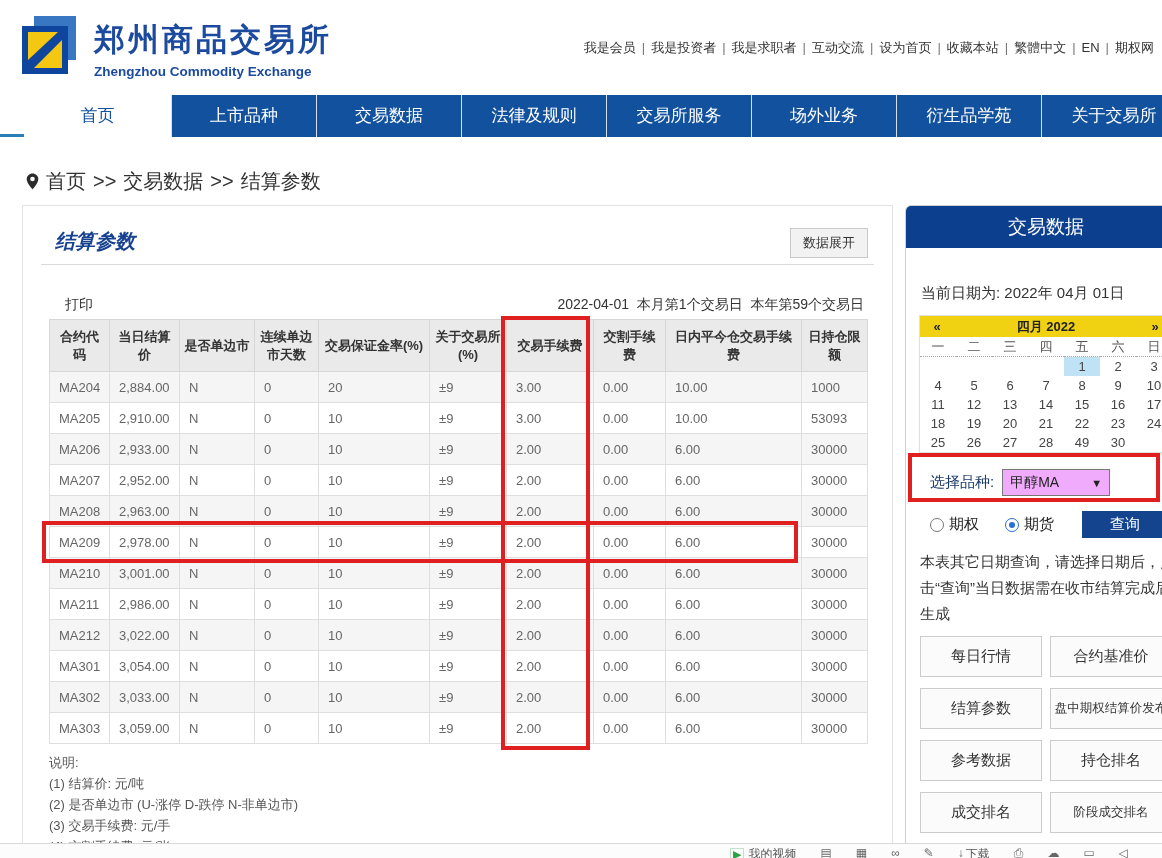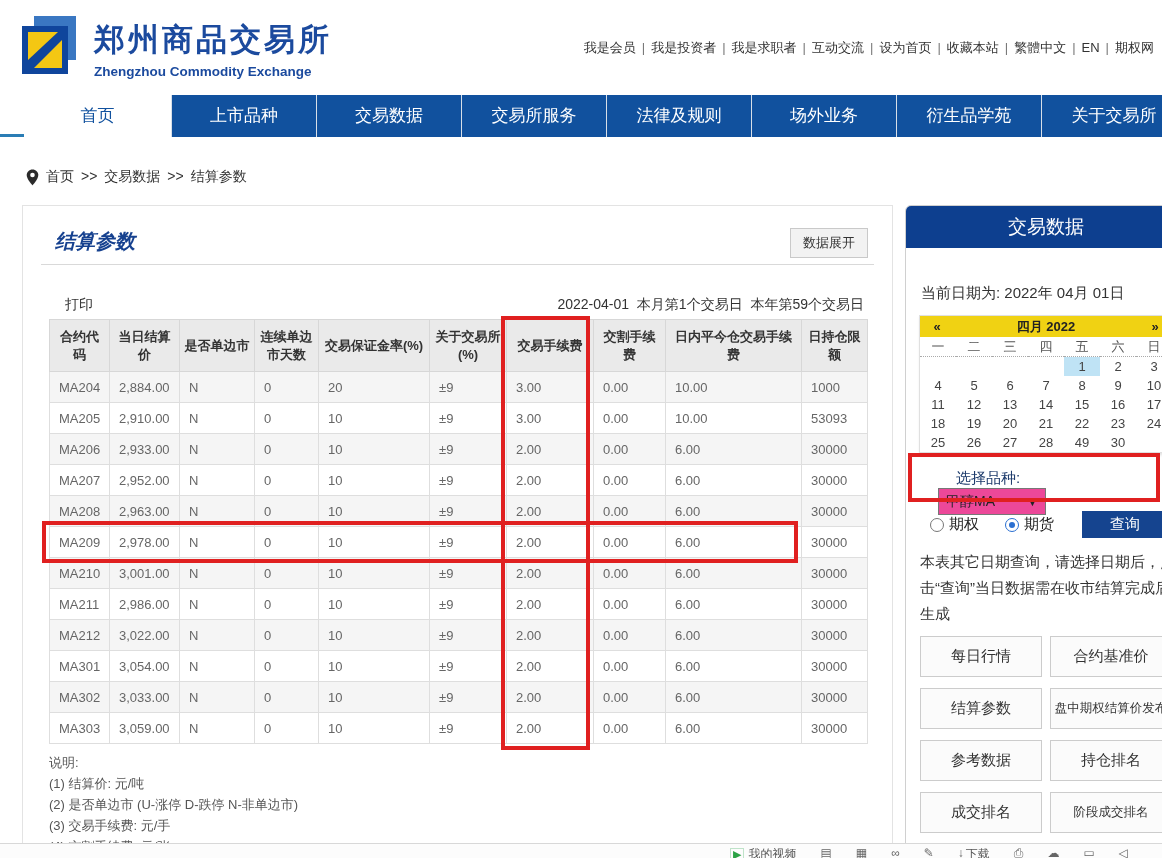--- a/index.html
+++ b/index.html
@@ -21,21 +21,21 @@
   .main-nav { position:absolute; left:0; top:95px; width:1162px; height:42px;
               border-bottom:3px solid #2a7db5; background:#fff; }
   .nav-inner { position:absolute; left:24px; top:0; right:0; height:42px; background:#11519e;
                display:flex; }
   .nav-tab { width:145px; height:42px; line-height:42px; text-align:center; color:#fff;
              font-size:17px; border-right:1px solid #d8dfe8; cursor:pointer; flex:0 0 auto; }
   .nav-tab.first { width:148px; }
   .nav-tab.active { background:#fff; color:#11519e; }
 
   
-  .breadcrumb { position:absolute; left:26px; top:168px; font-size:14px; color:#333;
+  .breadcrumb { position:absolute; left:26px; top:168px; font-size:20px; color:#333;
                 display:flex; align-items:center; }
   .pin-icon { margin-right:7px; display:inline-block; }
   .crumb { cursor:pointer; }
   .crumb-sep { margin:0 7px; color:#333; }
 
   
   .main-panel { position:absolute; left:22px; top:205px; width:871px; height:640px;
                 background:#fff; border:1px solid #e3e3e3; }
   .page-title { position:absolute; left:32px; top:22px; font-size:20px; font-weight:bold;
                 font-style:italic; color:#16418f; }
@@ -75,23 +75,23 @@
   .cal-prev { width:34px; text-align:center; cursor:pointer; }
   .cal-month { flex:1; text-align:center; }
   .cal-next { width:34px; text-align:center; cursor:pointer; }
   .cal-grid { display:grid; grid-template-columns:repeat(7,36px); }
   .cal-wd { height:20px; line-height:20px; text-align:center; font-size:13px; color:#555;
             border-bottom:1px dotted #aaa; }
   .cal-day { height:19px; line-height:19px; text-align:center; font-size:13px; color:#444;
              cursor:pointer; }
   .cal-day.selected { background:#bfe3f5; }
 
-  .variety-row { position:absolute; left:24px; top:263px; display:flex; align-items:center;flex-direction:column; }
+  .variety-row { position:absolute; left:24px; top:263px; display:flex; align-items:center; }
   .variety-label { font-size:15px; color:#1c3a6b; }
-  .variety-select { margin-left:8px; width:108px; height:27px; border:1px solid #777; background:#ec4899;
+  .variety-select { margin-left:8px; width:108px; height:27px; border:1px solid #777; background:#f0abfc;
                     display:flex; align-items:center; justify-content:space-between;
                     padding:0 7px; font-size:14px; color:#222; cursor:pointer; }
   .chevron { font-size:11px; color:#222; }
 
   .radio-row { position:absolute; left:24px; top:305px; display:flex; align-items:center;
                font-size:15px; color:#222; }
   .radio { width:14px; height:14px; border:1px solid #777; border-radius:50%; margin-right:5px;
            position:relative; background:#fff; cursor:pointer; }
   .radio.checked { border-color:#2a6fd1; }
   .radio.checked::after { content:""; position:absolute; left:3px; top:3px; width:6px; height:6px;
@@ -137,22 +137,22 @@
       </div>
     </div>
     <div class="top-links" id="top-links"><span class="lnk">我是会员</span><span class="sep">|</span><span class="lnk">我是投资者</span><span class="sep">|</span><span class="lnk">我是求职者</span><span class="sep">|</span><span class="lnk">互动交流</span><span class="sep">|</span><span class="lnk">设为首页</span><span class="sep">|</span><span class="lnk">收藏本站</span><span class="sep">|</span><span class="lnk">繁體中文</span><span class="sep">|</span><span class="lnk">EN</span><span class="sep">|</span><span class="lnk">期权网</span></div>
   </header>
 
   <nav class="main-nav">
     <div class="nav-inner" id="nav-inner">
         <div class="nav-tab first active">首页</div>
         <div class="nav-tab">上市品种</div>
         <div class="nav-tab">交易数据</div>
+        <div class="nav-tab">法律及规则</div>
         <div class="nav-tab">交易所服务</div>
-        <div class="nav-tab">法律及规则</div>
         <div class="nav-tab">场外业务</div>
         <div class="nav-tab">衍生品学苑</div>
         <div class="nav-tab">关于交易所</div>
       </div>
   </nav>
 
   <div class="breadcrumb">
     <svg class="pin-icon" width="13" height="17" viewBox="0 0 13 17">
       <path d="M6.5,0.5 C3.2,0.5 0.7,3 0.7,6.1 c0,4.3 5.8,10.3 5.8,10.3 s5.8,-6 5.8,-10.3 C12.3,3 9.8,0.5 6.5,0.5 Z" fill="#2b2b2b"></path>
       <circle cx="6.5" cy="6" r="2.3" fill="#fff"></circle>

